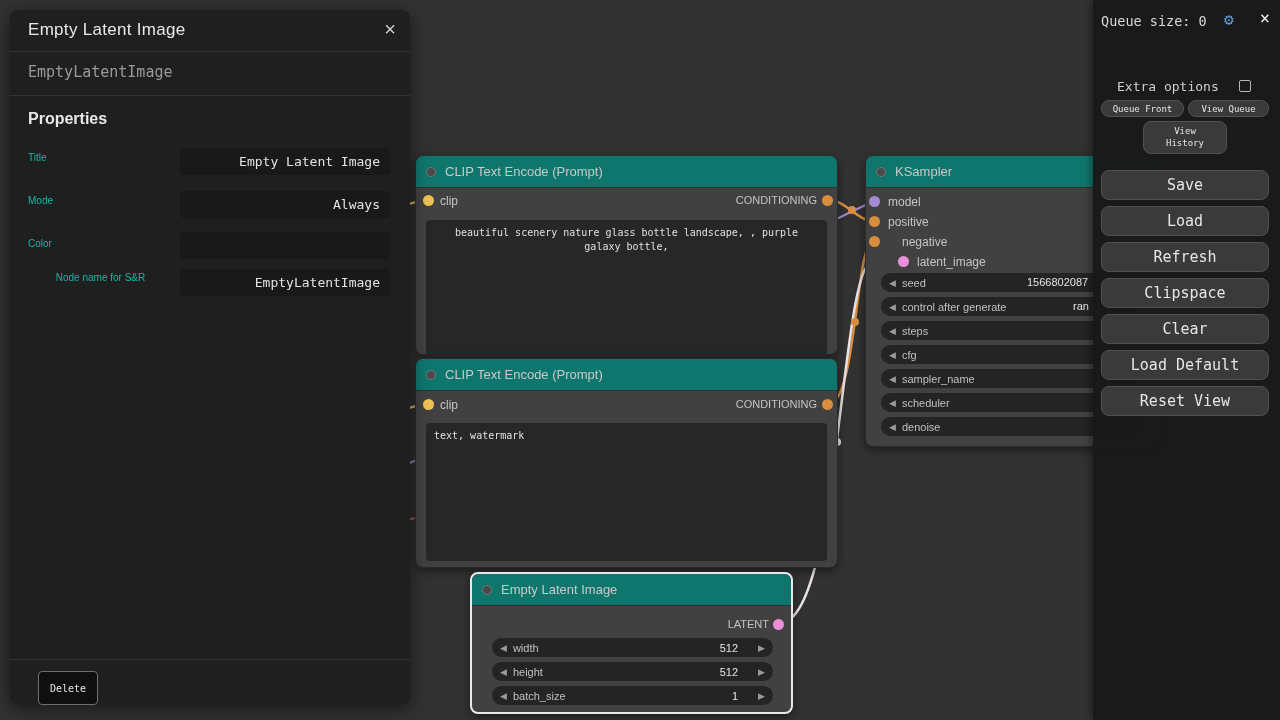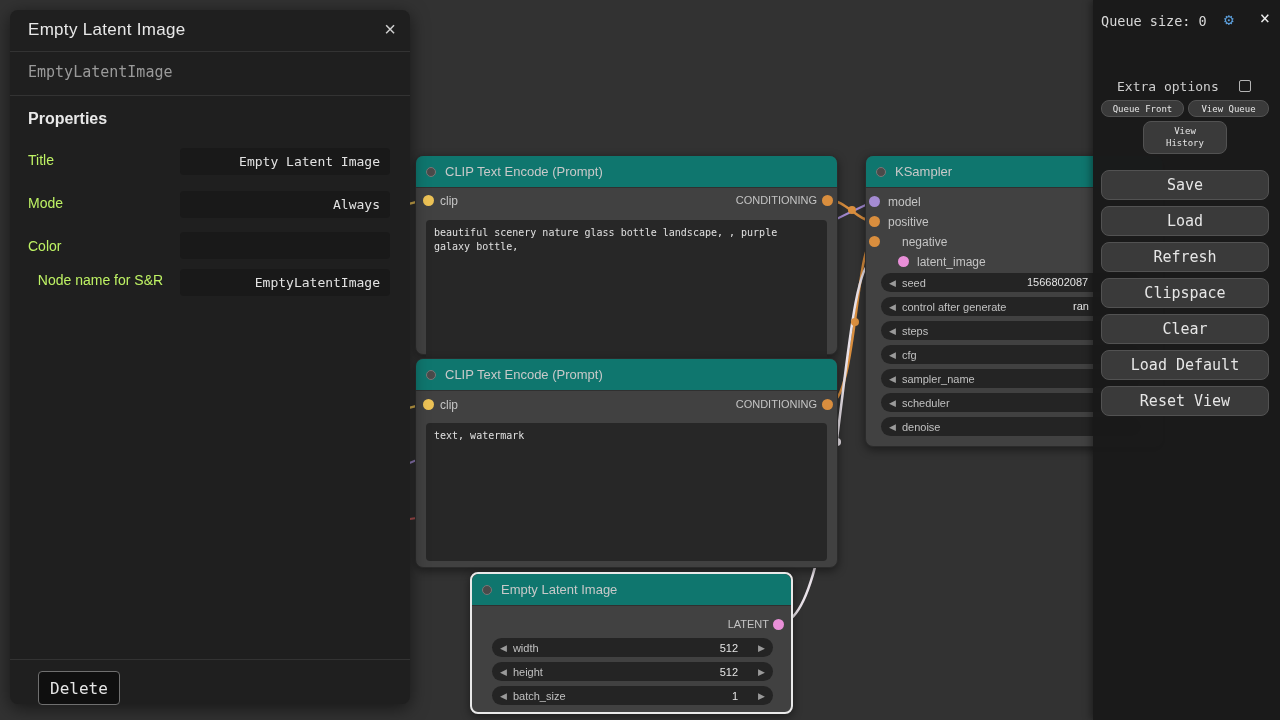--- a/index.html
+++ b/index.html
@@ -57,32 +57,32 @@
   #props {
     position:absolute; z-index:10; left:10px; top:10px; width:400px; height:694px;
     background:#1f1f1f; border-radius:8px; box-shadow:0 4px 18px rgba(0,0,0,.55);
   }
   .pp-titlebar { position:relative; height:42px; border-bottom:1px solid #333; }
   .pp-title { position:absolute; left:18px; top:10px; font-size:17px; color:#e8e8e8; letter-spacing:.3px; }
   .pp-close { position:absolute; right:14px; top:8px; font-size:20px; color:#cfcfcf; cursor:pointer; }
   .pp-subrow { position:relative; height:44px; border-bottom:1px solid #333; }
   .pp-subtitle { position:absolute; left:18px; top:11px; font-size:15px; color:#9a9a9a; }
   .pp-heading { position:absolute; left:18px; top:100px; font-size:16px; font-weight:bold; color:#e8e8e8; }
-  .pp-label { position:absolute; left:18px; width:145px; font-size:14px; color:#bef264; line-height:1.5; }
+  .pp-label { position:absolute; left:18px; width:145px; font-size:10px; color:#14b8a6; line-height:1.5; }
   .pp-input {
     position:absolute; left:170px; width:210px; height:27px; background:#191919;
     border-radius:4px; color:#e2e2e2; font-family:"DejaVu Sans Mono", monospace;
     font-size:13px; text-align:right; padding:0 10px; line-height:27px;
     white-space:nowrap; overflow:hidden;
   }
   .pp-sep { position:absolute; left:0; right:0; top:649px; border-top:1px solid #333; }
   .pp-delete {
     position:absolute; left:28px; top:661px; height:24px; padding:16px 11px;
     background:#0f0f0f; border:1px solid #6f6f6f; border-radius:4px;
-    color:#e6e6e6; font-family:"DejaVu Sans Mono", monospace; font-size:16px;
+    color:#e6e6e6; font-family:"DejaVu Sans Mono", monospace; font-size:10px;
     display:inline-flex; align-items:center; cursor:pointer;
   }
 
   
   #menu {
     position:absolute; z-index:20; left:1093px; top:0; width:187px; height:720px;
     background:rgba(26,26,26,.98); box-shadow:-2px 0 8px rgba(0,0,0,.4);
     font-family:"DejaVu Sans Mono", monospace;
   }
   .menu-queue-size { position:absolute; left:8px; top:13px; font-size:13.5px; color:#d8d8d8; }
@@ -125,21 +125,21 @@
     <div class="node-header">
       <span class="dot dot-collapse"></span>
       <span class="node-title">CLIP Text Encode (Prompt)</span>
     </div>
     <div class="slot-row" style="top:36px;">
       <span class="dot dot-clip" style="left:7px; top:3px;"></span>
       <span class="slot-label" style="left:24px;">clip</span>
       <span class="slot-label out" style="right:20px;">CONDITIONING</span>
       <span class="dot dot-cond" style="right:4px; top:3px;"></span>
     </div>
-    <div class="text-widget" style="top:64px; height:150px;">beautiful scenery nature glass bottle landscape, , purple galaxy bottle,</div>
+    <div class="text-widget" style="top:64px; height:150px;text-align:center;">beautiful scenery nature glass bottle landscape, , purple galaxy bottle,</div>
   </div>
 
   <div class="node" style="left:415px; top:358px; width:423px; height:210px;">
     <div class="node-header">
       <span class="dot dot-collapse"></span>
       <span class="node-title">CLIP Text Encode (Prompt)</span>
     </div>
     <div class="slot-row" style="top:37px;">
       <span class="dot dot-clip" style="left:7px; top:3px;"></span>
       <span class="slot-label" style="left:24px;">clip</span>

